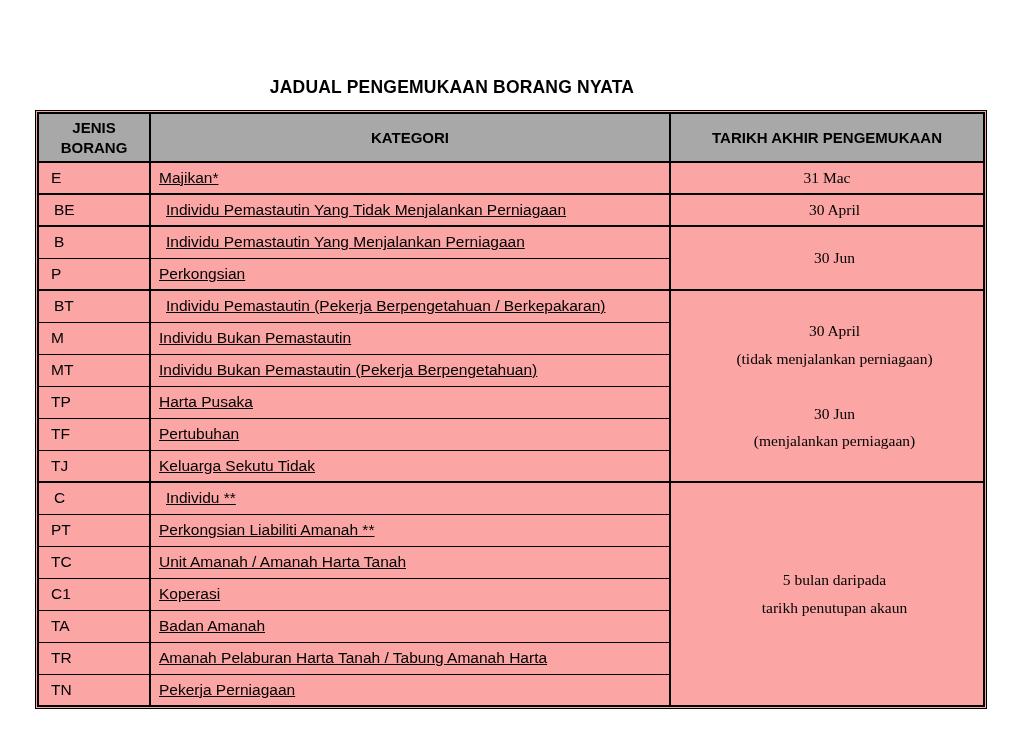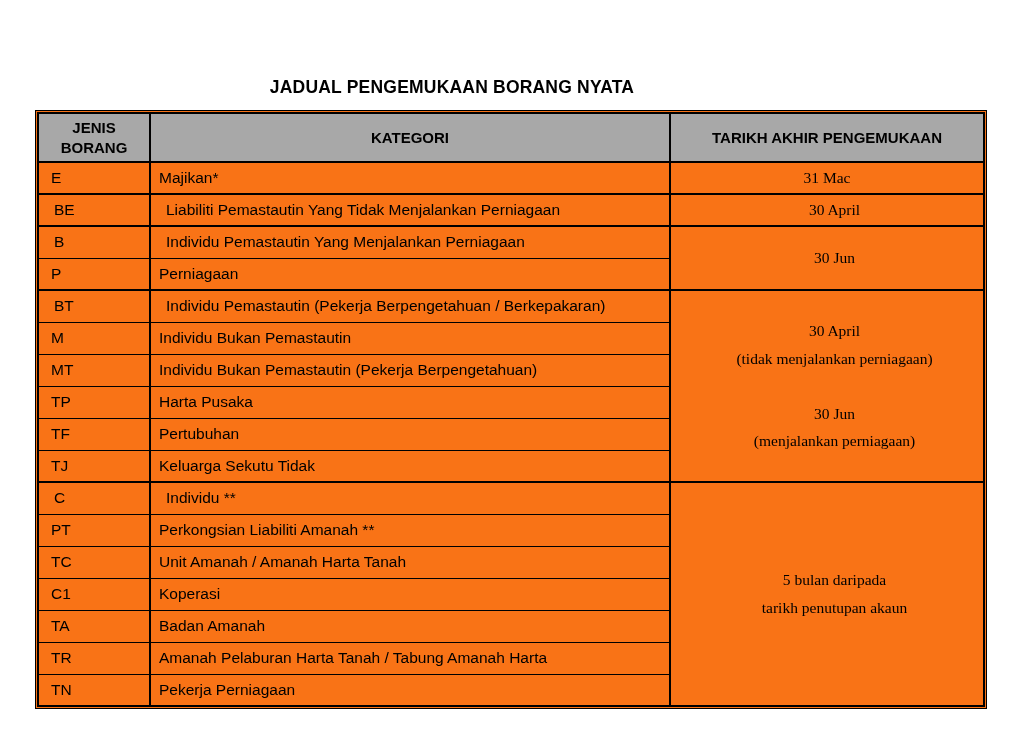--- a/index.html
+++ b/index.html
@@ -24,21 +24,21 @@
     letter-spacing: 0.2px;
     white-space: nowrap;
   }
 
   .table-wrap {
     position: absolute;
     left: 35px;
     top: 110px;
     border: 1px solid var(--border, #000000);
     padding: 1px;
-    background: #f97316;
+    background: #fca5a5;
   }
 
   table {
     border-collapse: collapse;
     table-layout: fixed;
     width: 946px;
     border: 2px solid var(--border, #000000);
   }
 
   th, td {
@@ -62,21 +62,21 @@
     line-height: 1.3;
     border-bottom-width: 2px;
     border-top-width: 2px;
   }
 
   tbody tr { height: 32px; }
 
   tbody tr.group-start td { border-top-width: 2px; padding-left: 15px; }
 
   .col-code { text-align: left; padding-left: 12px; }
-  .col-cat  { text-align: left; padding-left: 8px; }
+  .col-cat  { text-align: left; padding-left: 8px; text-decoration: underline; }
   .col-date {
     text-align: center;
     white-space: pre-line;
     line-height: 1.78;
     font-family: Liberation Serif, serif;
   }
 </style>
 </head>
 <body style="--header-bg: #a8a8a8; --border: #000000; --text: #000000; --page-bg: #ffffff;">
 
@@ -98,31 +98,31 @@
       </tr>
     </thead>
     <tbody>
         <tr>
           <td class="col-code">E</td>
           <td class="col-cat">Majikan*</td>
           <td class="col-date" rowspan="1">31 Mac</td>
         </tr>
         <tr class="group-start">
           <td class="col-code">BE</td>
-          <td class="col-cat">Liabiliti Pemastautin Yang Tidak Menjalankan Perniagaan</td>
+          <td class="col-cat">Individu Pemastautin Yang Tidak Menjalankan Perniagaan</td>
           <td class="col-date" rowspan="1">30 April</td>
         </tr>
         <tr class="group-start">
           <td class="col-code">B</td>
           <td class="col-cat">Individu Pemastautin Yang Menjalankan Perniagaan</td>
           <td class="col-date" rowspan="2">30 Jun</td>
         </tr>
         <tr>
           <td class="col-code">P</td>
-          <td class="col-cat">Perniagaan</td>
+          <td class="col-cat">Perkongsian</td>
         </tr>
         <tr class="group-start">
           <td class="col-code">BT</td>
           <td class="col-cat">Individu Pemastautin (Pekerja Berpengetahuan / Berkepakaran)</td>
           <td class="col-date" rowspan="6">30 April
 (tidak menjalankan perniagaan)
 
 30 Jun
 (menjalankan perniagaan)</td>
         </tr>

